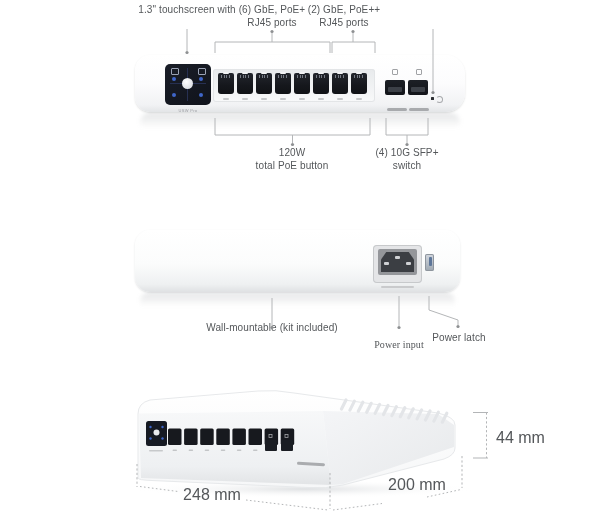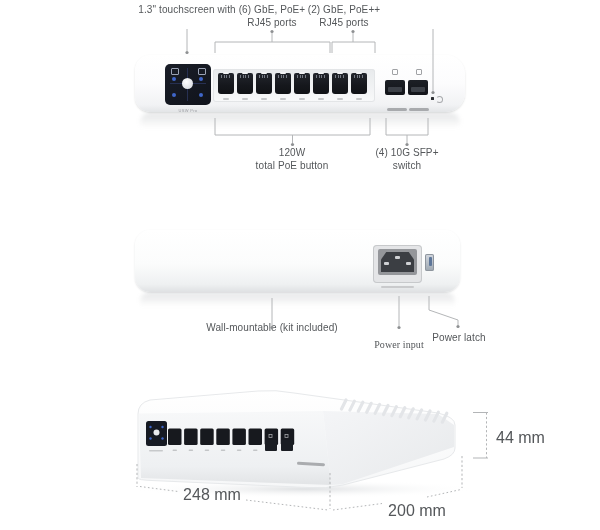--- a/index.html
+++ b/index.html
@@ -288,16 +288,16 @@
       <circle cx="458" cy="326.5" r="1.6"></circle>
     </g>
   </svg>
 
   <div class="dim" style="left:496px;top:429px;">
     <span>44 mm</span>
   </div>
   <div class="dim" style="left:180px;top:486px;width:64px;text-align:center;">
     <span>248 mm</span>
   </div>
-  <div class="dim" style="left:385px;top:502px;width:64px;text-align:center;">
+  <div class="dim" style="left:385px;top:476px;width:64px;text-align:center;">
     <span>200 mm</span>
   </div>
 </div>
 
 </body></html>

